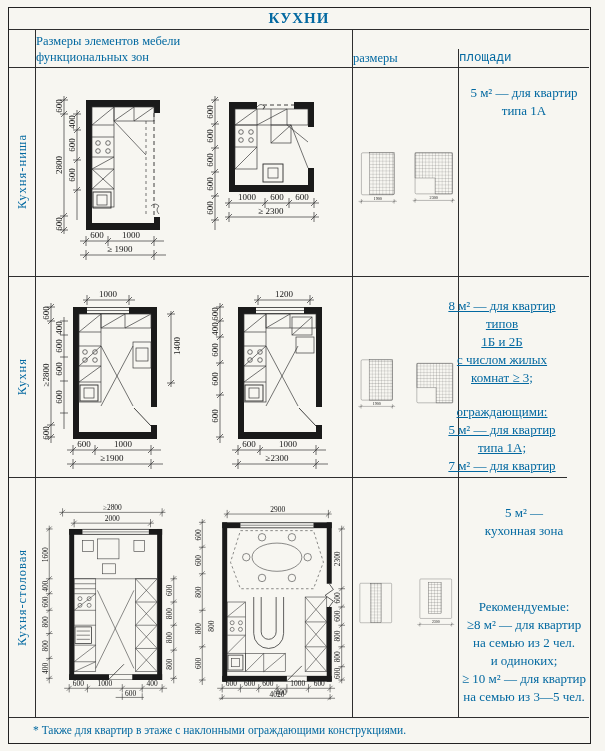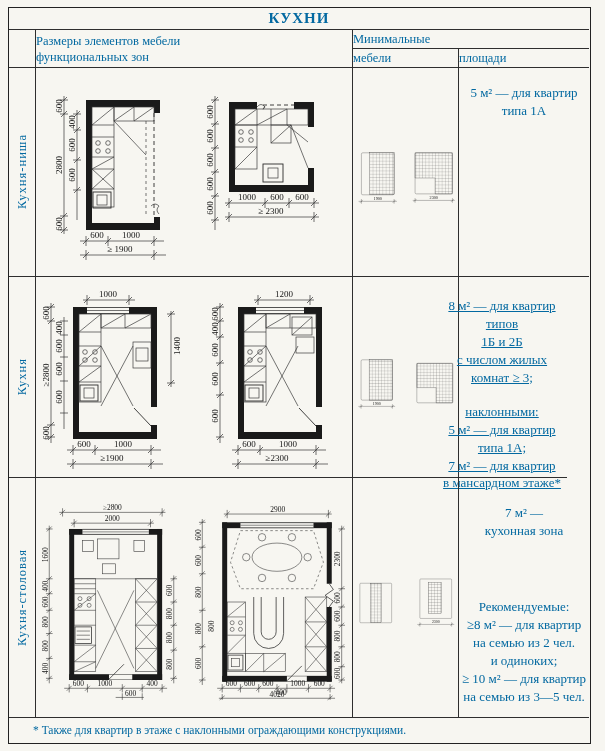--- a/index.html
+++ b/index.html
@@ -47,27 +47,24 @@
 
 <div class="tbl">
 
   <div class="c bb title" style="left:0;top:0;width:580px;height:22px;">КУХНИ</div>
 
   <div class="c br" style="left:0;top:22px;width:27px;height:38px;"></div>
   <div class="c br subtxt" style="left:27px;top:22px;width:317px;height:38px;">
     <span>Размеры элементов мебели</span>
     <span>функциональных зон</span>
   </div>
-  <div class="c bb subtxt" style="left:344px;top:22px;width:236px;height:19px;">
-    <span>Минимальные</span>
-  </div>
   <div class="c br subtxt" style="left:344px;top:41px;width:106px;height:19px;">
-    <span>мебели</span>
-  </div>
-  <div class="c subtxt" style="left:450px;top:41px;width:130px;height:19px;">
+    <span>размеры</span>
+  </div>
+  <div class="c subtxt" style="left:450px;top:41px;width:130px;height:19px;font-family:Liberation Mono, monospace;">
     <span>площади</span>
   </div>
   <div class="c bb" style="left:0;top:22px;width:580px;height:38px;pointer-events:none;"></div>
 
   <div class="c br bb vlabel" style="left:0;top:60px;width:27px;height:209px;">
     <span>Кухня-ниша</span>
   </div>
 
   <div class="c br bb planscell" style="left:27px;top:60px;width:317px;height:209px;padding-top:12px;gap:14px;">
 
@@ -293,25 +290,24 @@
   </div>
 
   <div class="c bb areascell" style="left:428px;top:269px;width:130px;height:201px;padding-top:20px;text-decoration:underline;">
     <div class="blk">
       <span>8 м² — для квартир типов</span>
       <span>1Б и 2Б</span>
       <span>с числом жилых</span>
       <span>комнат ≥ 3;</span>
     </div>
     <div class="blk" style="margin-top:16px;">
-      <span>наклонными:</span>
+      <span>ограждающими:</span>
       <span>5 м² — для квартир</span>
       <span>типа 1А;</span>
       <span>7 м² — для квартир</span>
-      <span>в мансардном этаже*</span>
     </div>
   </div>
 
   <div class="c br bb vlabel" style="left:0;top:470px;width:27px;height:240px;">
     <span>Кухня-столовая</span>
   </div>
 
   <div class="c br bb planscell" style="left:27px;top:470px;width:317px;height:240px;padding-top:6px;gap:4px;">
 
     <svg width="180" height="236" viewBox="0 0 180 236">
@@ -455,21 +451,21 @@
     <svg width="106" height="116" viewBox="0 0 106 116">
       <rect class="lt" x="16" y="2" width="74" height="92" rx="2"></rect>
       <rect x="36" y="10" width="30" height="72" fill="url(#hg)" stroke="#3a3a3a" stroke-width="0.7"></rect>
       <path class="dm" d="M10,108 H96 M16,103 V113 M90,103 V113 M13,111 l6,-6 M87,111 l6,-6"></path>
       <text x="53" y="105" text-anchor="middle">2300</text>
     </svg>
   </div>
 
   <div class="c bb areascell" style="left:450px;top:470px;width:130px;height:240px;padding-top:26px;">
     <div class="blk">
-      <span>7 м² —</span>
+      <span>5 м² —</span>
       <span>кухонная зона</span>
     </div>
     <div class="blk" style="margin-top:58px;">
       <span>Рекомендуемые:</span>
       <span>≥8 м² — для квартир</span>
       <span>на семью из 2 чел.</span>
       <span>и одиноких;</span>
       <span>≥ 10 м² — для квартир</span>
       <span>на семью из 3—5 чел.</span>
     </div>

